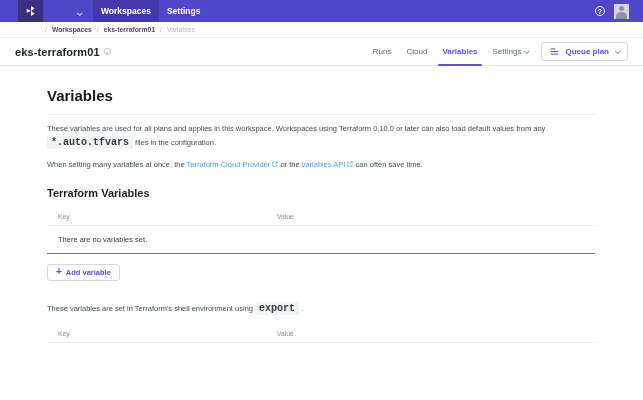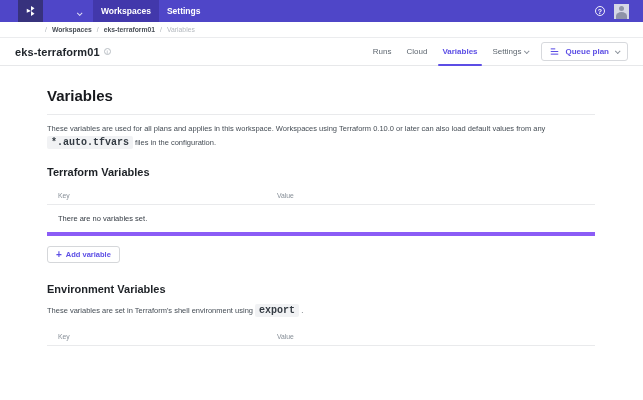--- a/index.html
+++ b/index.html
@@ -100,21 +100,21 @@
   .ext-icon { display: inline-block; margin-left: 2px; color: var(--link, #4b9fe0); }
 
   .section-heading { margin-top: 16px; font-size: 11px; font-weight: bold; color: #1d2126; }
 
   .var-table { margin-top: 10px; }
   .t-row { display: flex; align-items: center; }
   .t-head { font-size: 6.8px; color: #868e97; padding: 4px 0 5px 0; border-bottom: 1px solid #e9eaec; }
   .col-key { width: 230px; padding-left: 11px; }
   .col-value { flex: 1; }
   .col-menu { width: 26px; text-align: right; }
-  .t-empty { font-size: 7.5px; color: #343b43; padding: 9px 0 9px 11px; border-bottom: 4px solid #8b5cf6; }
+  .t-empty { font-size: 7.5px; color: #343b43; padding: 9px 0 9px 11px; border-bottom: 1px solid #8b5cf6; }
 
   .add-btn {
     margin-top: 10px; height: 17px; background: #fff;
     border: 1px solid #d5d7da; border-radius: 3px;
     display: inline-flex; align-items: center; gap: 4px; padding: 0 8px; cursor: pointer;
   }
   .add-btn .plus { color: var(--accent, #5c4ee5); font-size: 10px; font-weight: bold; line-height: 10px; }
   .add-btn .label { color: var(--accent, #5c4ee5); font-size: 7.5px; font-weight: bold; text-align: center; }
 
   .section-block { }
@@ -176,41 +176,51 @@
     <span class="label">Queue plan</span>
     <span class="chev gray"></span>
   </div>
 </div>
 
 <div class="content">
 
   <h1 class="page-title">Variables</h1>
 
   <p class="para">These variables are used for all plans and applies in this workspace. Workspaces using Terraform 0.10.0 or later can also load default values from any <code class="code">*.auto.tfvars</code> files in the configuration.</p>
+  <p class="para spaced">When setting many variables at once, the <a class="link">Terraform Cloud Provider<span class="ext-icon"><svg width="6" height="6" viewBox="0 0 12 12">
+            <g fill="none" stroke="currentColor" stroke-width="1.4">
+              <path d="M5 2H1.5v8.5H10V7"></path>
+              <path d="M7 1.5h3.5V5M10.5 1.5L5.5 6.5"></path>
+            </g>
+          </svg></span></a> or the <a class="link">variables API<span class="ext-icon"><svg width="6" height="6" viewBox="0 0 12 12">
+            <g fill="none" stroke="currentColor" stroke-width="1.4">
+              <path d="M5 2H1.5v8.5H10V7"></path>
+              <path d="M7 1.5h3.5V5M10.5 1.5L5.5 6.5"></path>
+            </g>
+          </svg></span></a> can often save time.</p>
 
   <div class="section-block">
     <h2 class="section-heading">Terraform Variables</h2>
 
     <div class="var-table">
       <div class="t-row t-head">
         <span class="col-key">Key</span>
         <span class="col-value">Value</span>
         <span class="col-menu"></span>
       </div>
       <div class="t-empty">There are no variables set.</div>
     </div>
 
     <div class="add-btn">
       <span class="plus">+</span>
       <span class="label">Add variable</span>
     </div>
   </div>
 
   <div class="env-block">
-    <h2 class="section-heading">Environment Variables</h2>
     <p class="para">These variables are set in Terraform's shell environment using <code class="code">export</code> .</p>
 
     <div class="var-table">
       <div class="t-row t-head">
         <span class="col-key">Key</span>
         <span class="col-value">Value</span>
         <span class="col-menu"></span>
       </div>
 
     </div>

